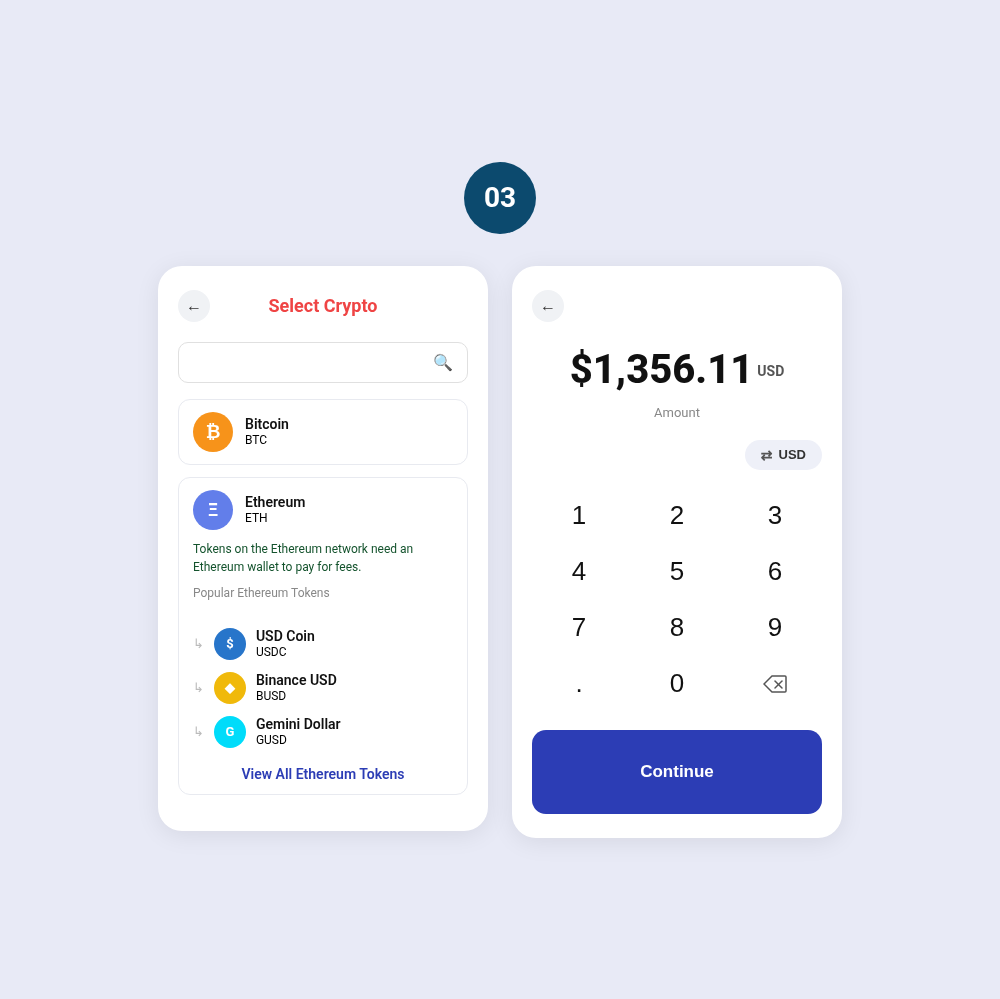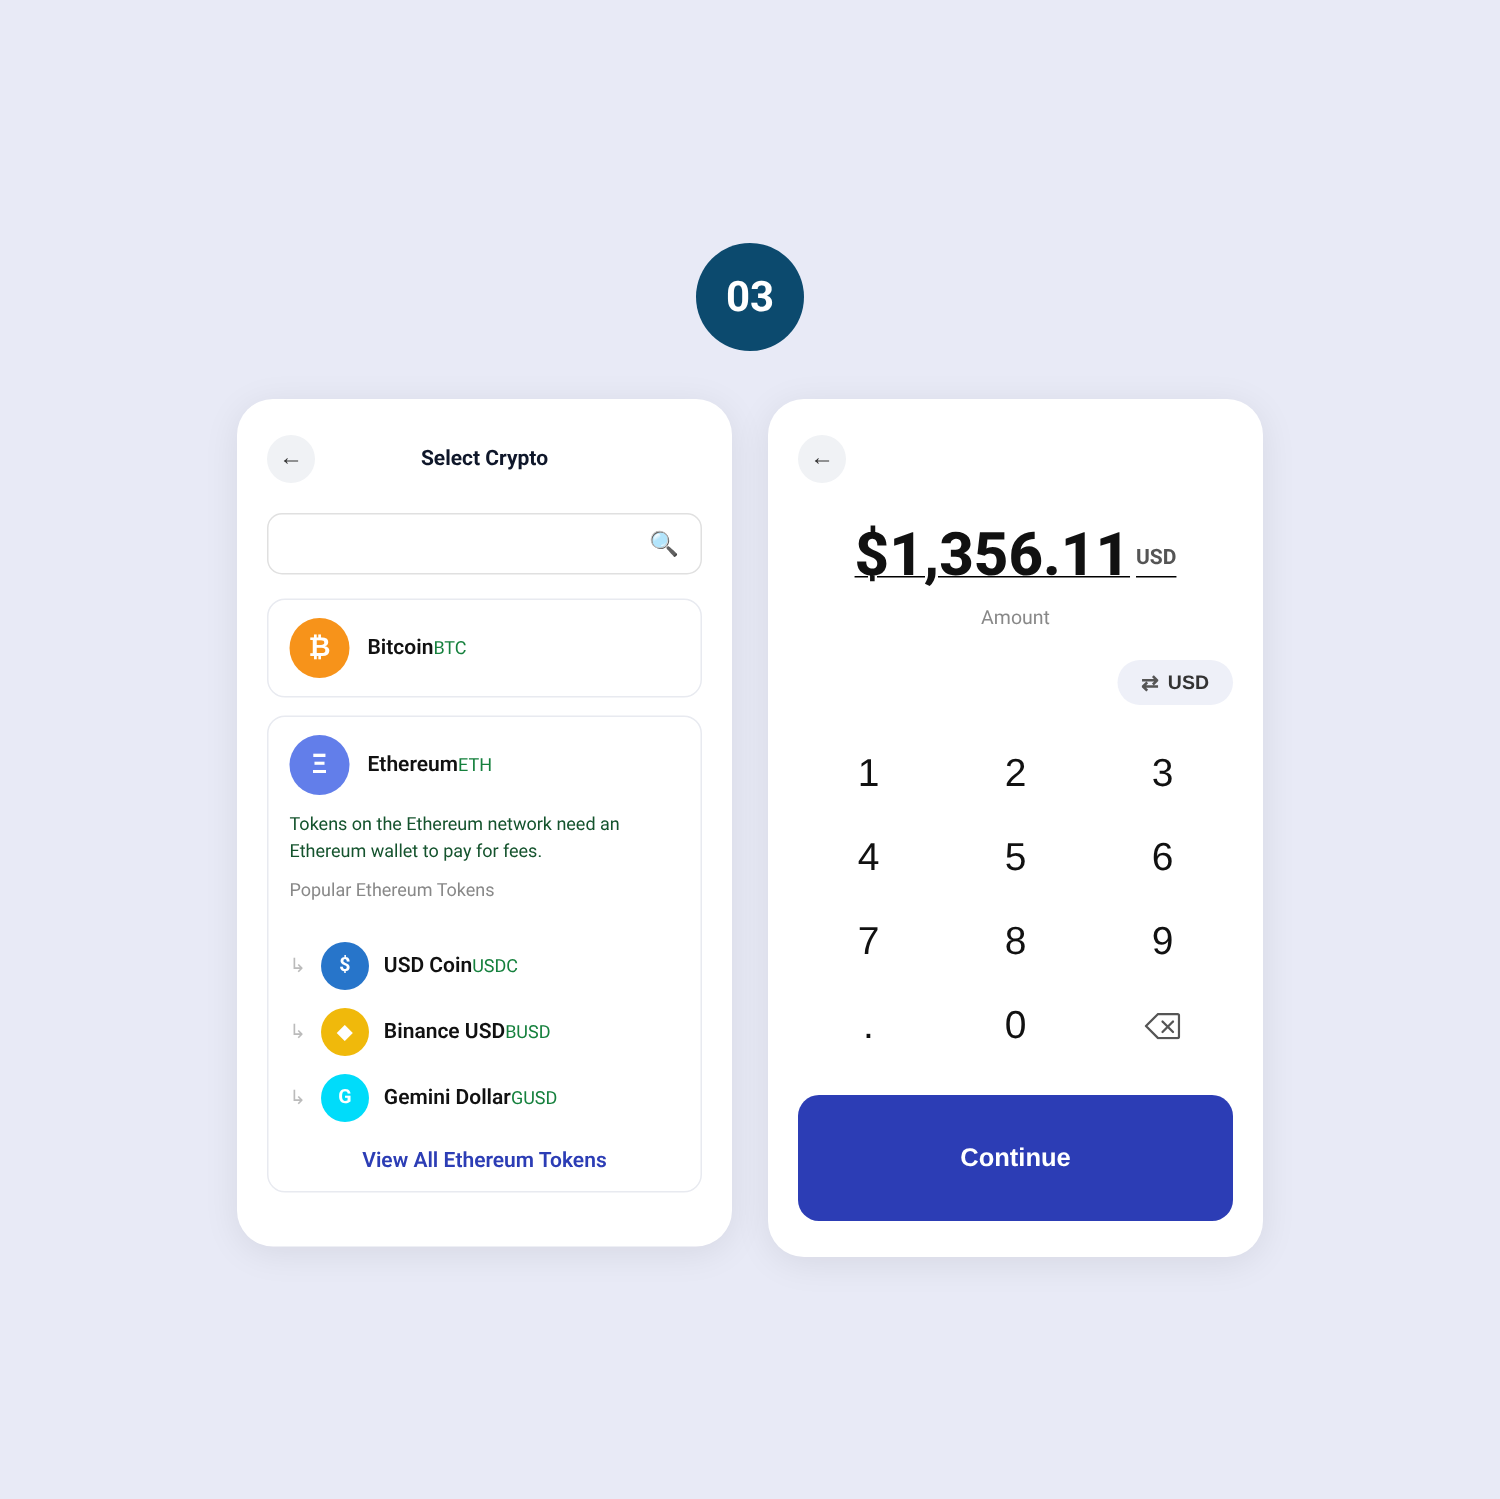--- a/index.html
+++ b/index.html
@@ -68,23 +68,23 @@
       align-items: center;
       justify-content: center;
       cursor: pointer;
       border: none;
       font-size: 16px;
       color: #333;
       flex-shrink: 0;
     }
 
     .screen-title {
-      font-size: 14px;
+      font-size: 18px;
       font-weight: 700;
-      color: #0f172a;
+      color: #ef4444;
       position: absolute;
       left: 50%;
       transform: translateX(-50%);
     }
 
     
     .search-box {
       border: 1.5px solid #e0e0e0;
       border-radius: 10px;
       display: flex;
@@ -131,23 +131,23 @@
       color: white;
       flex-shrink: 0;
     }
 
     .btc-icon { background: #f7931a; }
     .eth-icon { background: #627eea; }
     .usdc-icon { background: #2775ca; }
     .busd-icon { background: #f0b90b; }
     .gusd-icon { background: #00dcfa; }
 
-    .crypto-info { display: flex; flex-direction: row; }
+    .crypto-info { display: flex; flex-direction: column; }
     .crypto-name { font-size: 14px; font-weight: 600; color: #111; }
-    .crypto-symbol { font-size: 12px; color: #15803d; margin-top: 1px; }
+    .crypto-symbol { font-size: 12px; color: #000000; margin-top: 1px; }
 
     
     .eth-section {
       border: 1.5px solid #e8eaf0;
       border-radius: 12px;
       padding: 12px 14px;
       margin-bottom: 12px;
     }
 
     .eth-header {
@@ -202,21 +202,20 @@
       font-size: 14px;
       color: #2c3db5;
       font-weight: 600;
       cursor: pointer;
     }
 
     
     .amount-display {
       text-align: center;
       margin: 24px 0 12px;
-      text-decoration: underline;
     }
 
     .amount-value {
       font-size: 40px;
       font-weight: 800;
       color: #111;
       display: inline;
     }
 
     .amount-currency {

